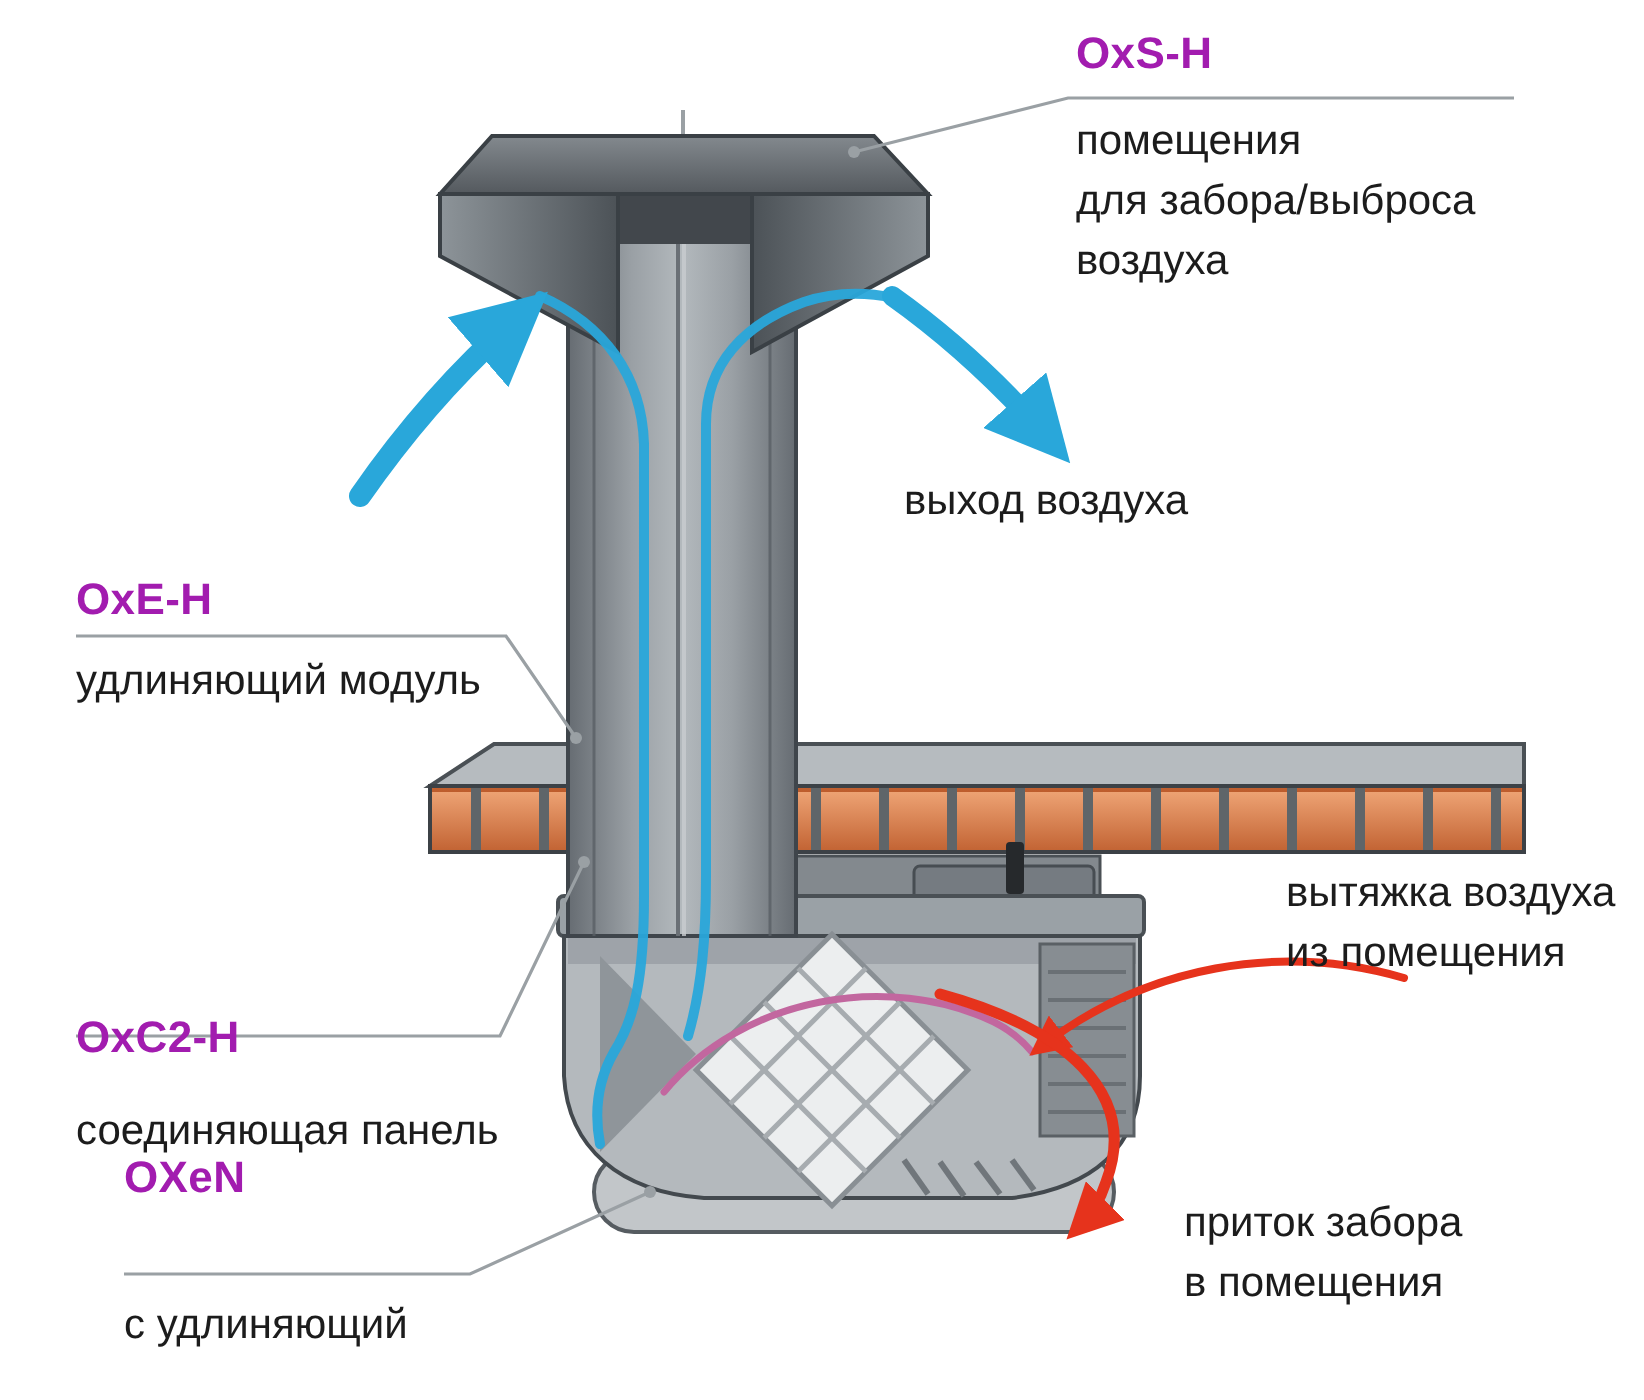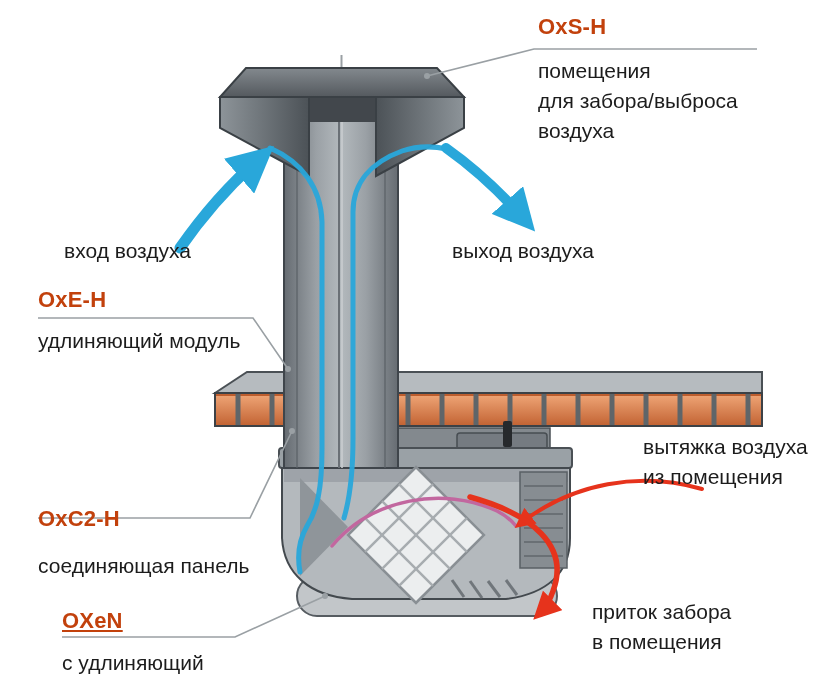--- a/index.html
+++ b/index.html
@@ -2,21 +2,21 @@
 <html><head>
 <meta charset="utf-8">
 <style>
   html,body{margin:0;padding:0;background:#fff;}
   .canvas{
     position:relative;width:822px;height:700px;background:#ffffff;overflow:hidden;
     font-family:"Liberation Sans",sans-serif;
   }
   .art{position:absolute;left:0;top:0;}
   .lbl{position:absolute;color:#1c1c1c;white-space:nowrap;}
-  .code{font-weight:700;font-size:22px;color:#c2410c;letter-spacing:.2px;}
+  .code{font-weight:700;font-size:22px;color:#a21caf;letter-spacing:.2px;}
   .desc{font-size:21px;line-height:30px;color:#1c1c1c;}
 </style>
 </head>
 <body>
 
 <div class="canvas">
 
   <svg class="art" width="822" height="700" viewBox="0 0 822 700">
     <defs>
       <linearGradient id="ductGrad" x1="0" y1="0" x2="1" y2="0">
@@ -137,30 +137,29 @@
 
   <div class="lbl" style="left:538px;top:14px;">
     <div class="code">OxS-H</div>
   </div>
   <div class="lbl desc" style="left:538px;top:56px;">
     <div>помещения</div>
     <div>для забора/выброса</div>
     <div>воздуха</div>
   </div>
 
-  <div class="lbl desc" style="left:64px;top:236px;">вход воздуха</div>
   <div class="lbl desc" style="left:452px;top:236px;">выход воздуха</div>
 
   <div class="lbl code" style="left:38px;top:287px;">OxE-H</div>
   <div class="lbl desc" style="left:38px;top:326px;">удлиняющий модуль</div>
 
   <div class="lbl code" style="left:38px;top:487px;margin-top:19px;">OxC2-H</div>
   <div class="lbl desc" style="left:38px;top:551px;">соединяющая панель</div>
 
-  <div class="lbl code" style="left:62px;top:608px;text-decoration:underline;">OXeN</div>
+  <div class="lbl code" style="left:62px;top:576px;">OXeN</div>
   <div class="lbl desc" style="left:62px;top:648px;">с удлиняющий</div>
 
   <div class="lbl desc" style="left:643px;top:432px;">
     <div>вытяжка воздуха</div>
     <div>из помещения</div>
   </div>
 
   <div class="lbl desc" style="left:592px;top:597px;">
     <div>приток забора</div>
     <div>в помещения</div>

